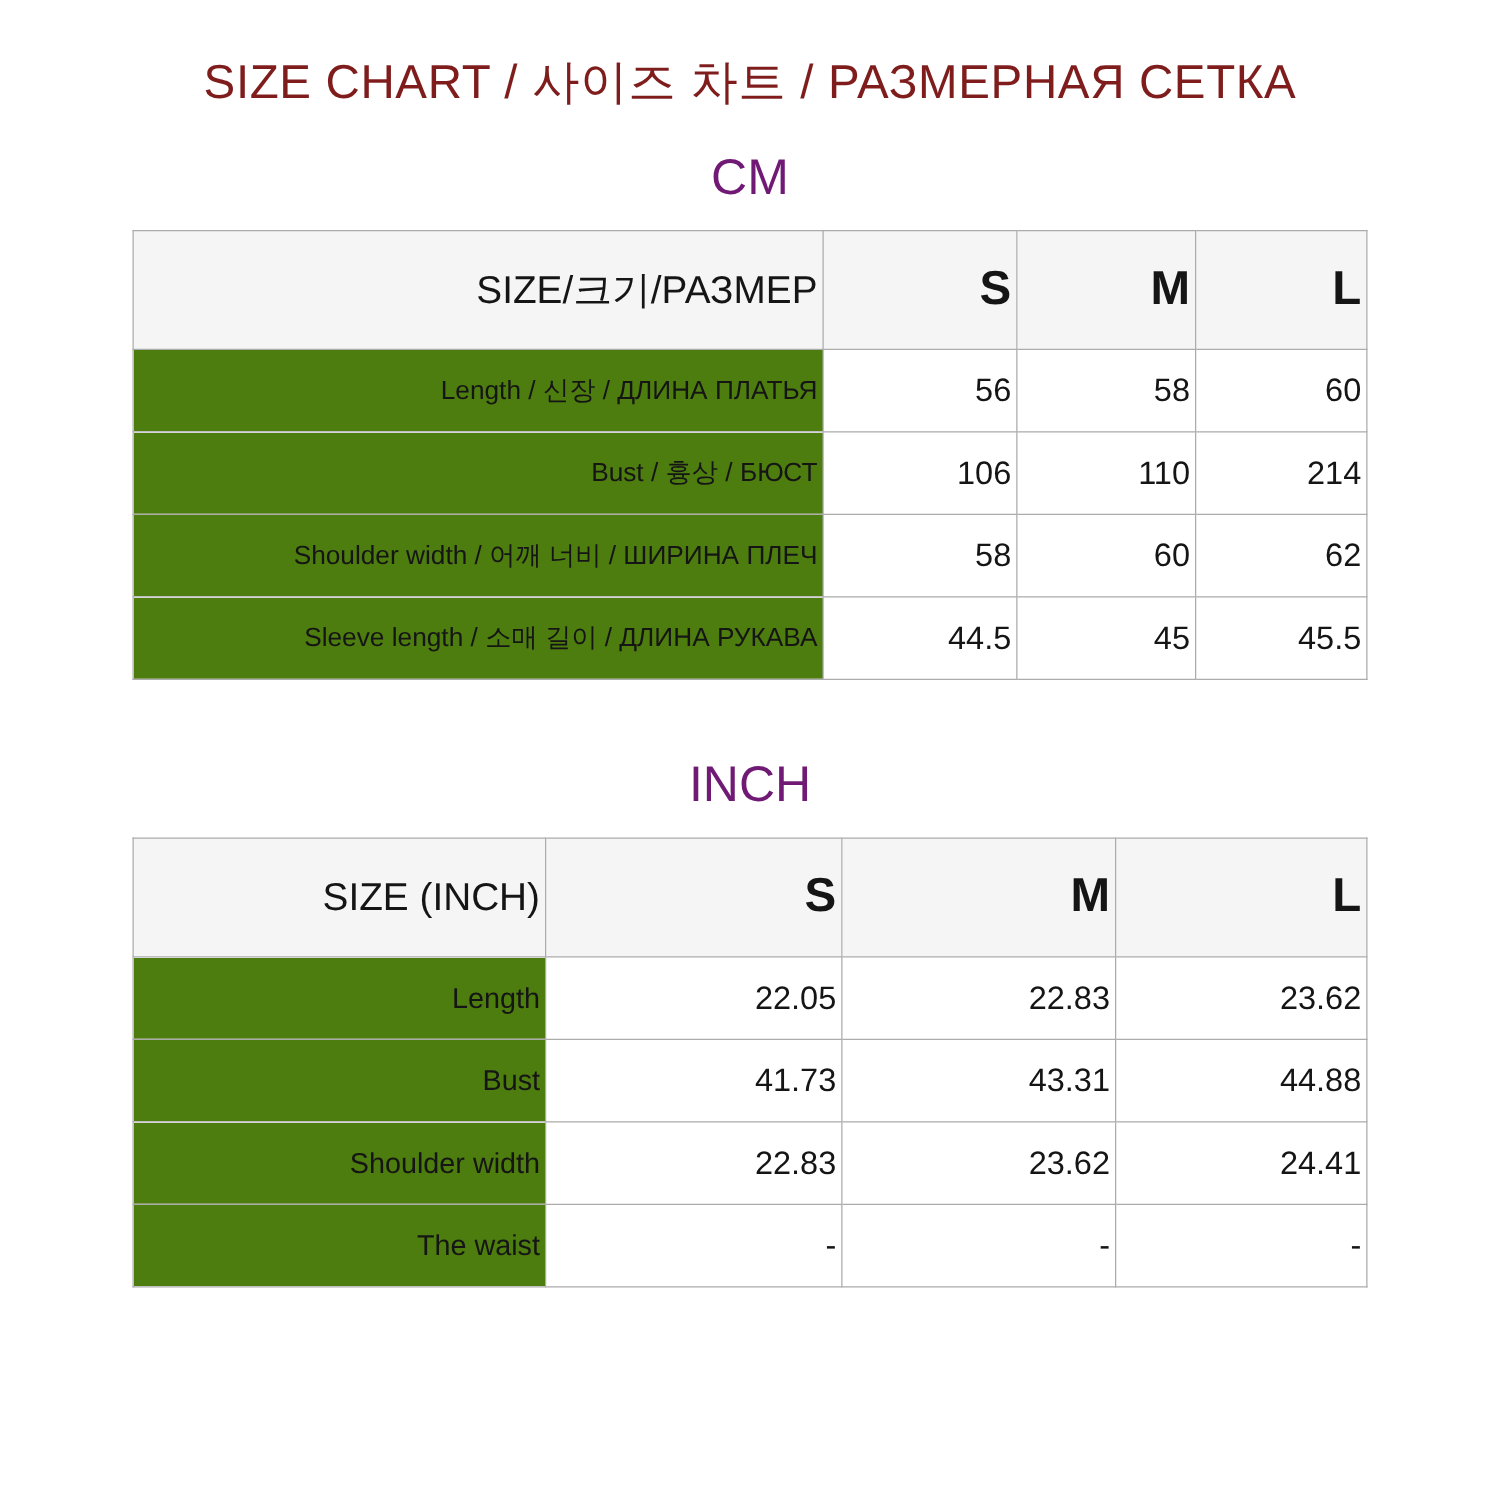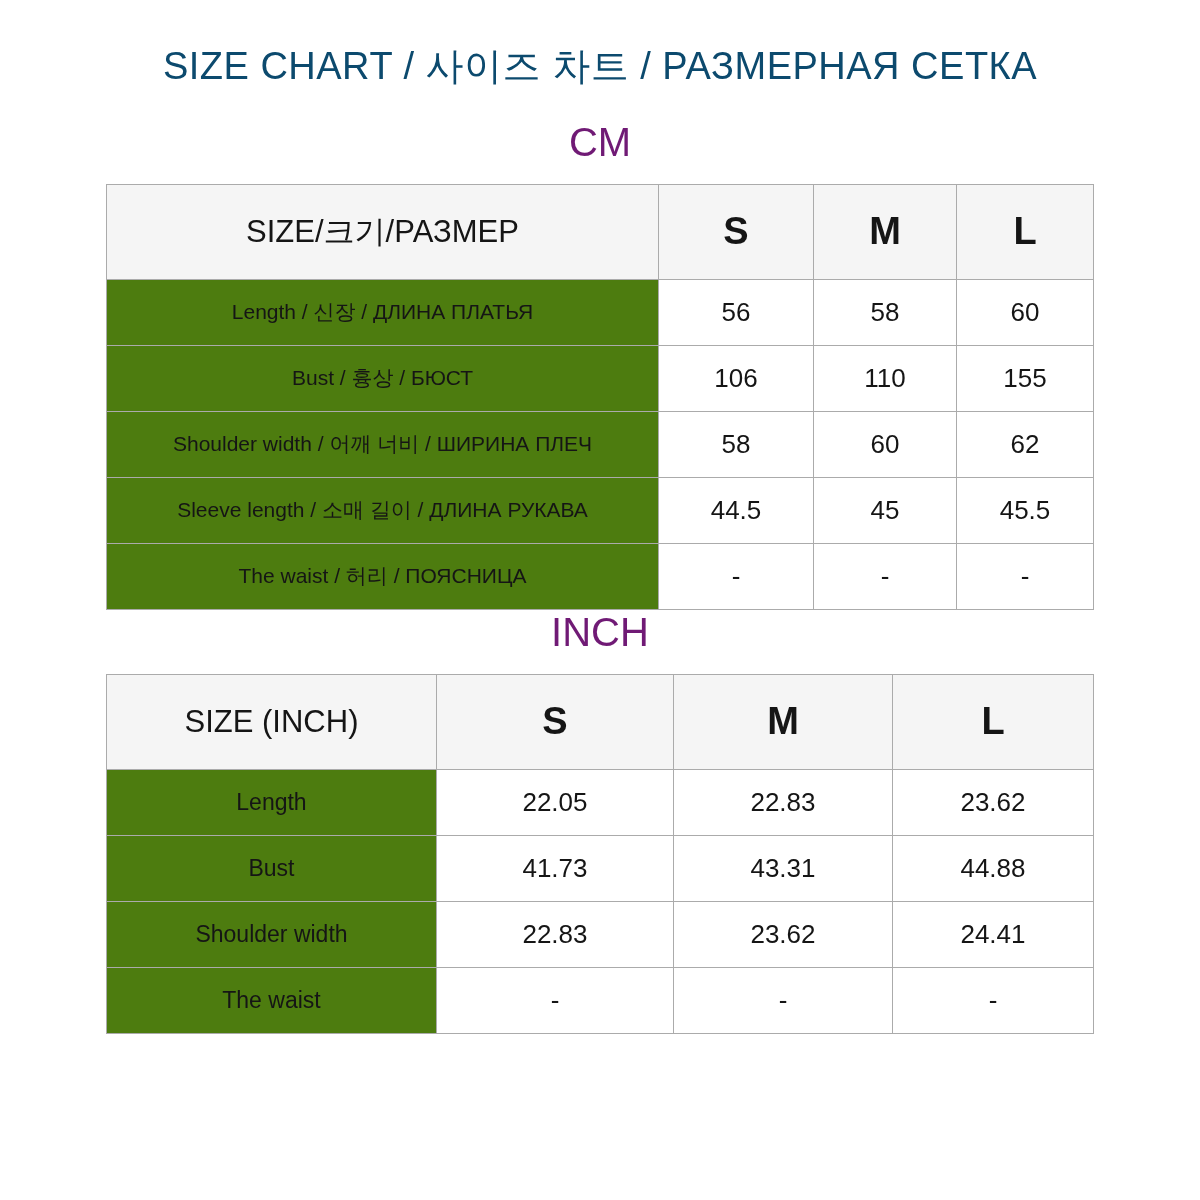--- a/index.html
+++ b/index.html
@@ -18,43 +18,43 @@
     box-sizing: border-box;
   }
   .main-title {
     margin: 0;
     padding-top: 46px;
     text-align: center;
     font-size: 38px;
     font-weight: 400;
     letter-spacing: 0.5px;
     line-height: 1.1;
-    color: #0c4a6e;
+    color: #7f1d1d;
   }
   .section-heading {
     margin: 0;
     text-align: center;
     font-size: 40px;
     font-weight: 400;
     line-height: 1.1;
     color: #701a75;
   }
   .heading-cm   { margin-top: 32px; }
-  .heading-inch { }
+  .heading-inch { margin-top: 62px; }
 
   table.size-table {
     border-collapse: collapse;
     table-layout: fixed;
     width: 987px;
     margin: 20px auto 0 auto;
   }
   table.size-table th,
   table.size-table td {
     border: 1px solid #ababab;
-    text-align: center;
+    text-align: right;
     vertical-align: middle;
     padding: 17px 4px;
     box-sizing: border-box;
     overflow: hidden;
   }
   tr.header-row { height: 95px; }
   tr.data-row   { height: 65px; }
 
   .corner-cell {
     background: #f5f5f5;
@@ -118,39 +118,33 @@
         <tr class="data-row">
           <td class="label-cell">Length / 신장 / ДЛИНА ПЛАТЬЯ</td>
           <td class="value-cell">56</td>
           <td class="value-cell">58</td>
           <td class="value-cell">60</td>
         </tr>
         <tr class="data-row">
           <td class="label-cell">Bust / 흉상 / БЮСТ</td>
           <td class="value-cell">106</td>
           <td class="value-cell">110</td>
-          <td class="value-cell">155</td>
+          <td class="value-cell">214</td>
         </tr>
         <tr class="data-row">
           <td class="label-cell">Shoulder width / 어깨 너비 / ШИРИНА ПЛЕЧ</td>
           <td class="value-cell">58</td>
           <td class="value-cell">60</td>
           <td class="value-cell">62</td>
         </tr>
         <tr class="data-row">
           <td class="label-cell">Sleeve length / 소매 길이 / ДЛИНА РУКАВА</td>
           <td class="value-cell">44.5</td>
           <td class="value-cell">45</td>
           <td class="value-cell">45.5</td>
-        </tr>
-        <tr class="data-row">
-          <td class="label-cell">The waist / 허리 / ПОЯСНИЦА</td>
-          <td class="value-cell">-</td>
-          <td class="value-cell">-</td>
-          <td class="value-cell">-</td>
         </tr>
       </tbody>
   </table>
 
   <h2 class="section-heading heading-inch">INCH</h2>
 
   <table class="size-table" id="inch-table">
     <colgroup>
       <col class="c0">
         <col class="c1">

